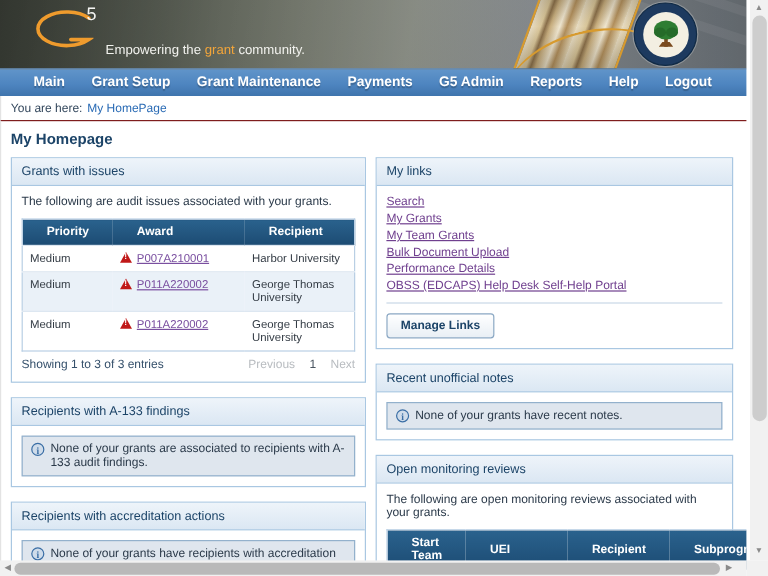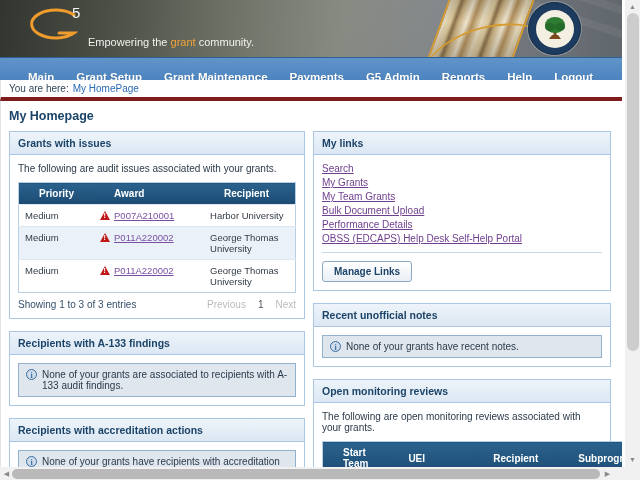--- a/index.html
+++ b/index.html
@@ -32,44 +32,44 @@
   .gold-arc { position:absolute; left:414px; top:26px; width:150px; height:60px;
     border-top:2px solid #d79a2e; border-radius:50% 50% 0 0 / 80% 80% 0 0; transform:rotate(-14deg); }
   .seal { position:absolute; left:528px; top:2px; width:53px; height:53px; border-radius:50%;
     background:#1d3a5f; border:1px solid #0f2ticky; border:1px solid #102a45;
     display:flex; align-items:center; justify-content:center;
     box-shadow:0 0 0 1px rgba(255,255,255,.25); }
   .seal-inner { width:38px; height:38px; border-radius:50%; background:#f3efe2;
     display:flex; align-items:center; justify-content:center; }
 
   
-  .navbar { position:absolute; left:0; top:57px; width:622px; height:39px;
+  .navbar { position:absolute; left:0; top:57px; width:622px; height:23px;
     background:linear-gradient(180deg,#6094c9 0%, #4e85c0 55%, #3f74ad 100%);
     border-top:1px solid #2c5f93; display:flex; align-items:center; padding-left:17px; }
   .nav-item { color:#ffffff; font-weight:bold; font-size:11.5px; padding:0 11px; cursor:pointer;
     text-shadow:0 1px 1px rgba(0,0,0,.25); white-space:nowrap; }
 
   
   .crumb-bar { position:absolute; left:0; top:80px; width:622px; height:21px; background:#fff;
-    border-bottom:4px solid #7f1d1d; display:flex; align-items:center; padding-left:8px;
+    border-bottom:1px solid #7f1d1d; display:flex; align-items:center; padding-left:8px;
     border-left:1px solid #e3e3e3; }
   .crumb-bar .pre { color:#33475c; font-size:10px; }
   .crumb-bar a { color:#2a6bb5; font-size:10px; text-decoration:none; margin-left:4px; }
 
   
   .content { position:absolute; left:0; top:101px; width:622px; height:379px; overflow:hidden;
     border-left:1px solid #e3e3e3; padding:8px 0 0 8px; }
   .page-title { color:#1c4468; font-size:12.5px; font-weight:bold; margin-bottom:8px; }
   .cols { display:flex; gap:8px; }
   .col-left { width:296px; flex:none; }
   .col-right { width:298px; flex:none; }
 
   .panel { border:1px solid #a9c7e2; background:#fff; margin-bottom:12px; }
   .panel-h { background:linear-gradient(180deg,#eef4fa 0%, #dbe7f3 100%);
-    border-bottom:1px solid #a9c7e2; color:#1c4468; font-weight:bold; font-size:10.5px;
+    border-bottom:1px solid #a9c7e2; color:#1c4468; font-weight:normal; font-size:10.5px;
     padding:5px 8px; }
   .panel-b { padding:8px; }
   .desc { color:#2b3a4a; font-size:10px; margin-bottom:8px; }
 
   table { border-collapse:collapse; width:100%; border:1px solid #b9cfe4; }
   thead th { background:linear-gradient(180deg,#2a628d 0%, #1c4b73 100%); color:#fff;
     font-size:10px; text-align:left; padding:5px 20px; font-weight:bold; }
   tbody td { font-size:9.5px; color:#333b44; padding:5px 6px; vertical-align:top; }
   tbody tr:nth-child(even) { background:#eaf1f8; }
   tbody tr { border-top:1px solid #dde7f1; }

